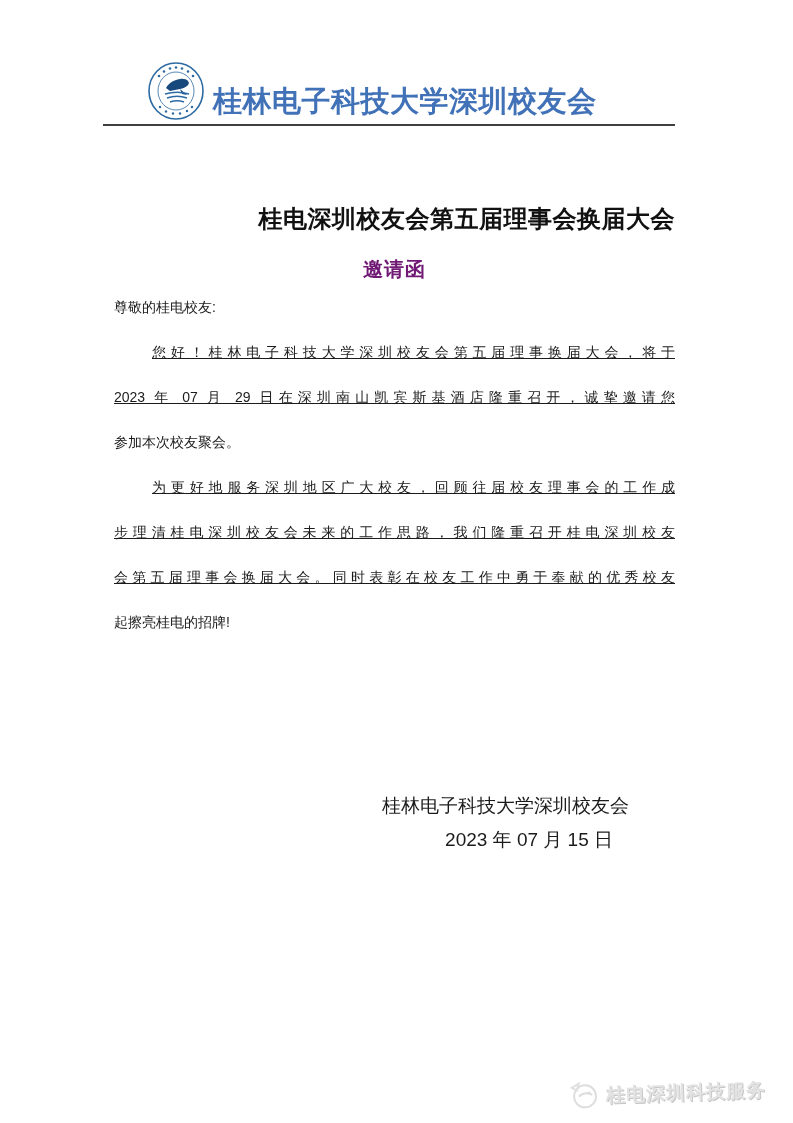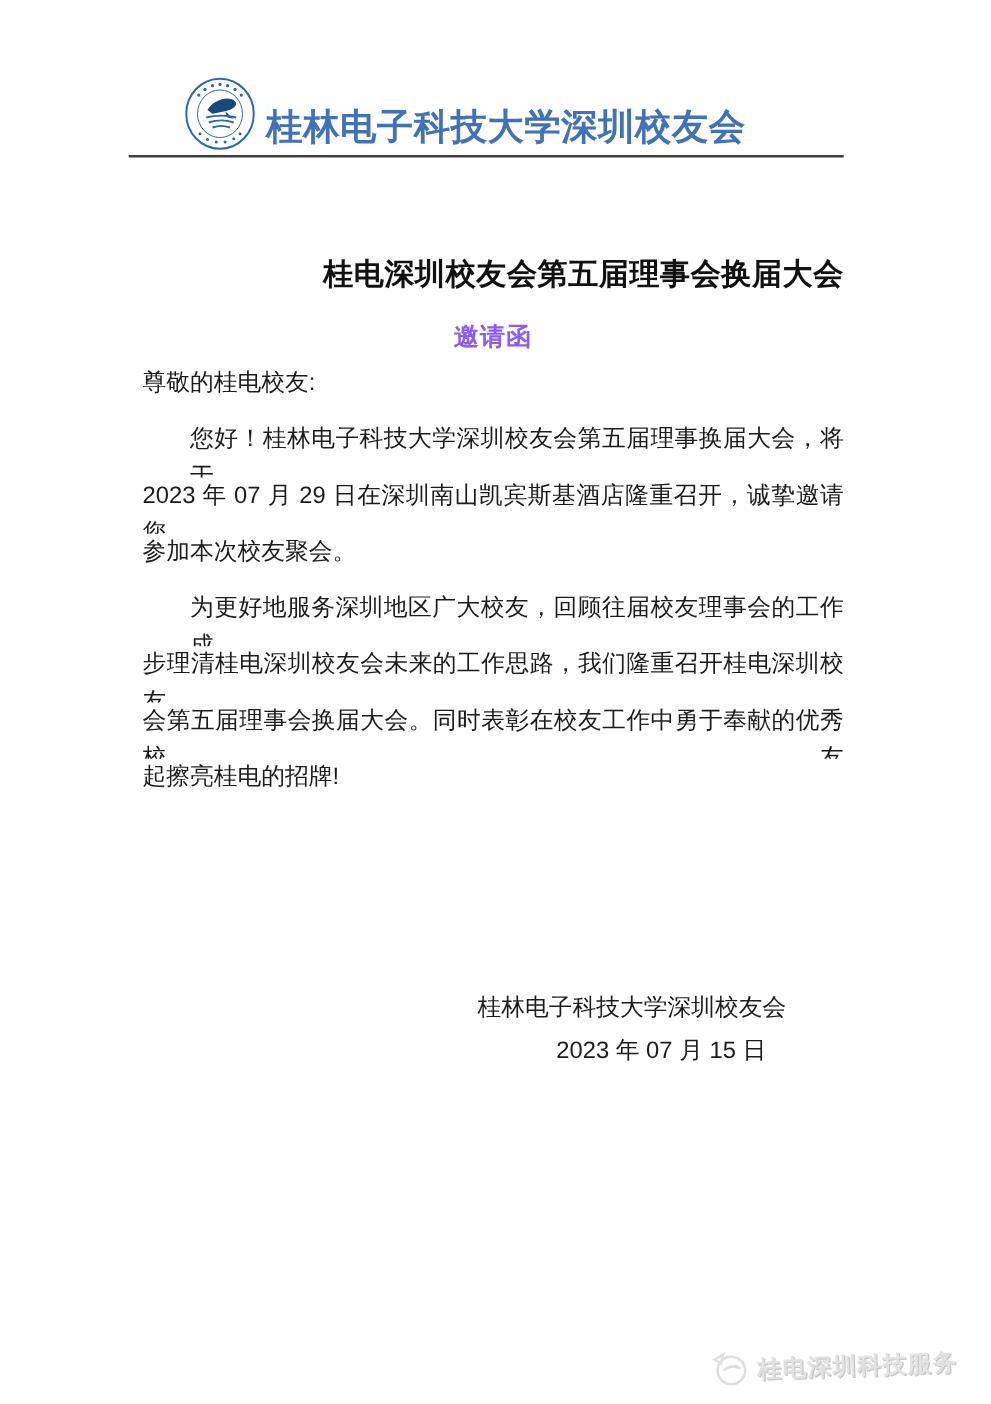--- a/index.html
+++ b/index.html
@@ -24,33 +24,33 @@
   }
 
   
   .doc-title{
     position:absolute;left:114px;top:203px;width:561px;
     text-align:right;font-size:24px;font-weight:bold;color:#111;
     letter-spacing:0.5px;white-space:nowrap;
   }
   .doc-subtitle{
     position:absolute;left:114px;top:256px;width:561px;
-    text-align:center;font-size:20px;font-weight:bold;color:#8b5cf6;
+    text-align:center;font-size:20px;font-weight:bold;color:#701a75;
     letter-spacing:1px;
   }
 
   
   .body-block{
     position:absolute;left:114px;top:292px;width:561px;
-    font-size:19px;color:#1b1b1b;
+    font-size:14px;color:#1b1b1b;
   }
   .bline{height:45px;line-height:30px;overflow:hidden;white-space:nowrap;}
   .bline.just{
     text-align:justify;text-align-last:justify;
-    text-justify:inter-character;white-space:normal;
+    text-justify:inter-character;white-space:normal;text-decoration:underline;
   }
   .bline.indent{padding-left:38px;}
   .bline.indent.just{width:523px;}
 
   
   .sign-block{
     position:absolute;left:114px;top:793px;width:561px;
     font-size:19px;color:#1b1b1b;text-align:right;
   }
   .sign-org{padding-right:46px;white-space:nowrap;}

